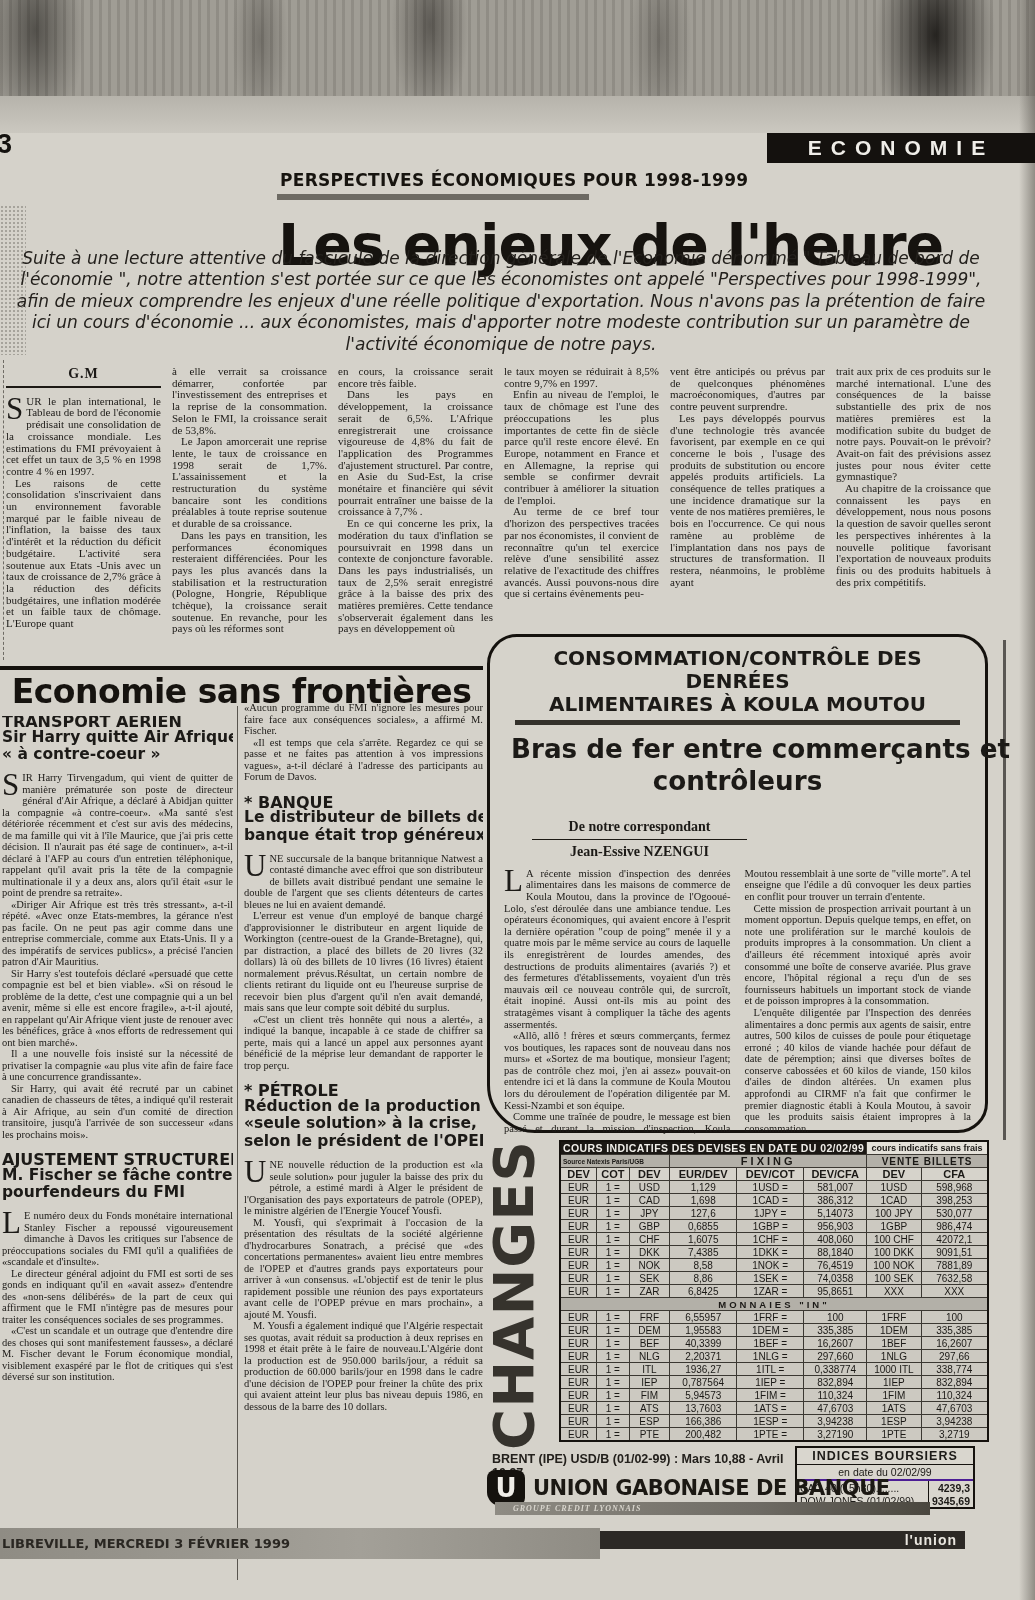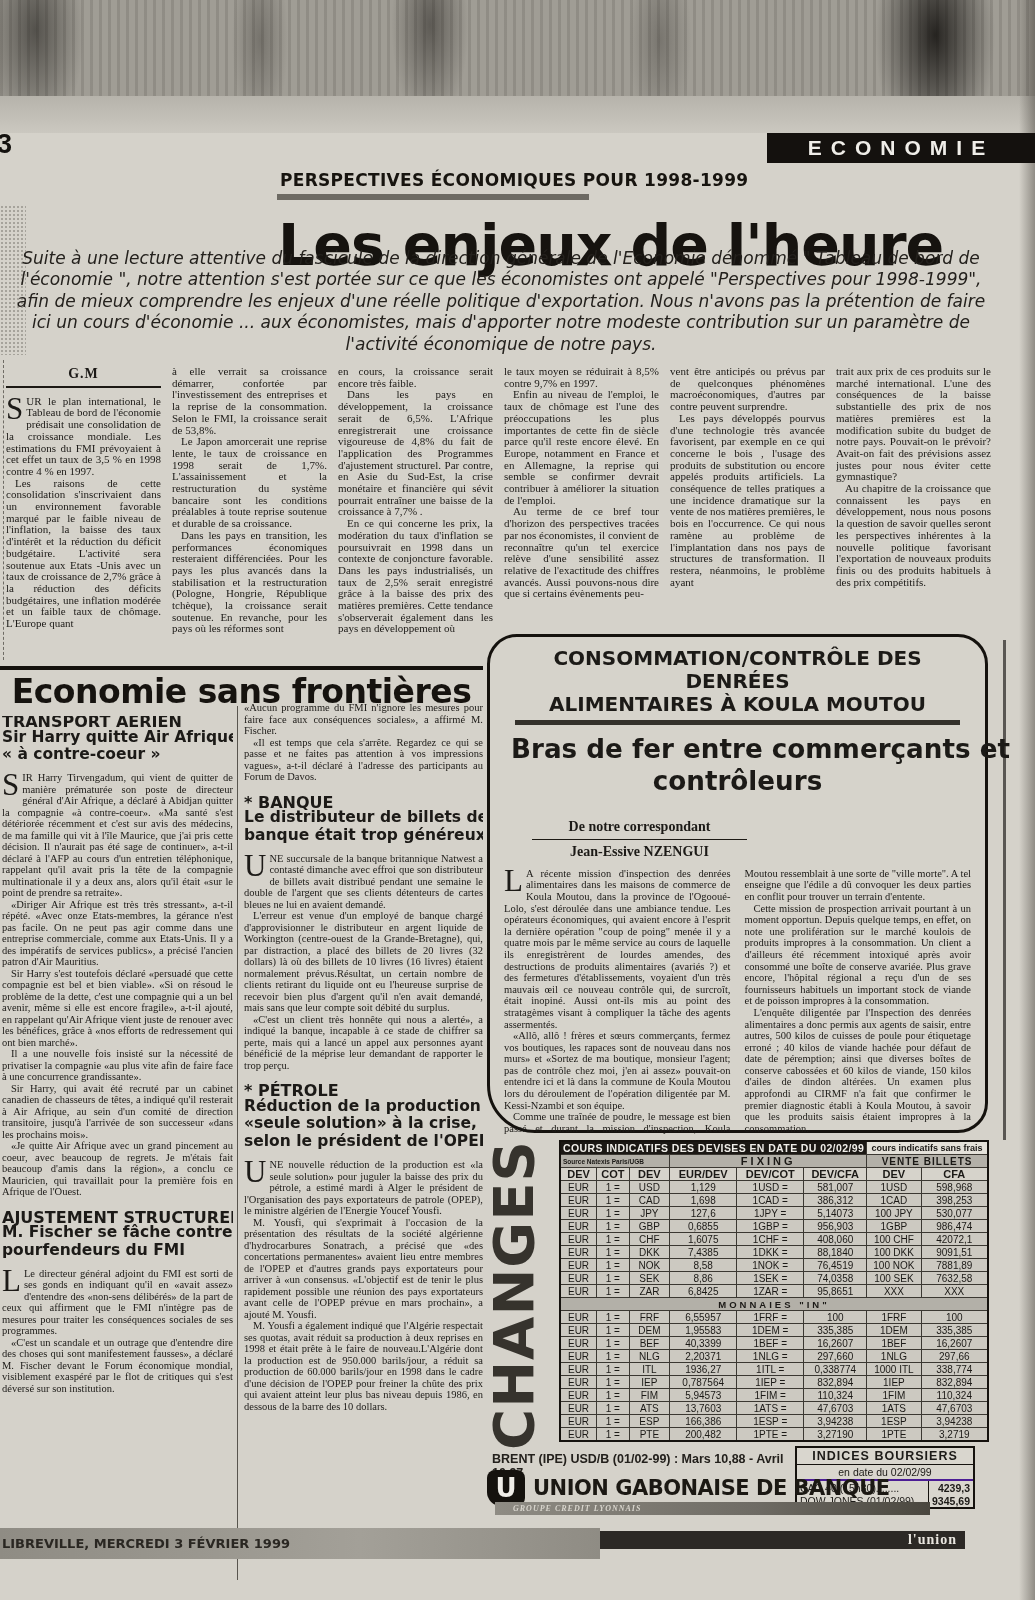--- a/index.html
+++ b/index.html
@@ -106,21 +106,21 @@
     background:linear-gradient(90deg,#8f8c84,#6e6b64 60%,#4a473f);display:flex;align-items:center;}
   .ugb-bar span{font-family:Liberation Serif, serif;font-style:italic;font-weight:bold;
     font-size:8px;color:#d8d5cd;letter-spacing:1px;padding-left:18px;}
   
   .footer-left{position:absolute;left:0;top:1528px;width:600px;height:31px;
     background:linear-gradient(90deg,#8f8c84,#a3a098 60%,#8f8c84);display:flex;align-items:center;}
   .footer-left span{font-family:"DejaVu Sans",sans-serif;font-weight:bold;font-size:13px;color:#2a2722;
     padding-left:2px;white-space:nowrap;}
   .footer-right{position:absolute;left:600px;top:1531px;width:365px;height:18px;background:#2c2925;
     display:flex;align-items:center;justify-content:flex-end;}
-  .footer-right span{font-family:Liberation Serif, serif;font-weight:bold;font-size:14px;color:#e9e6df;
+  .footer-right span{font-family:Liberation Sans, sans-serif;font-weight:bold;font-size:14px;color:#e9e6df;
     padding-right:8px;letter-spacing:1px;}
 </style>
 </head>
 <body>
 
 <div class="page">
 
   <div class="top-strip"></div>
   <div class="top-band"></div>
   <div class="right-strip"></div>
@@ -205,31 +205,31 @@
         <div>« à contre-coeur »</div>
       </div>
     <div class="story">
       <span class="dropcap">S</span>
       <div class="plist">
           <p>IR Harry Tirvengadum, qui vient de quitter de manière prématurée son poste de directeur général d'Air Afrique, a déclaré à Abidjan quitter la compagnie «à contre-coeur». «Ma santé s'est détériorée récemment et c'est sur avis des médecins, de ma famille qui vit à l'île Maurice, que j'ai pris cette décision. Il n'aurait pas été sage de continuer», a-t-il déclaré à l'AFP au cours d'un entretien téléphonique, rappelant qu'il avait pris la tête de la compagnie multinationale il y a deux ans, alors qu'il était «sur le point de prendre sa retraite».</p>
           <p>«Diriger Air Afrique est très très stressant», a-t-il répété. «Avec onze Etats-membres, la gérance n'est pas facile. On ne peut pas agir comme dans une entreprise commerciale, comme aux Etats-Unis. Il y a des impératifs de services publics», a précisé l'ancien patron d'Air Mauritius.</p>
           <p>Sir Harry s'est toutefois déclaré «persuadé que cette compagnie est bel et bien viable». «Si on résoud le problème de la dette, c'est une compagnie qui a un bel avenir, même si elle est encore fragile», a-t-il ajouté, en rappelant qu'Air Afrique vient juste de renouer avec les bénéfices, grâce à «nos efforts de redressement qui ont bien marché».</p>
           <p>Il a une nouvelle fois insisté sur la nécessité de privatiser la compagnie «au plus vite afin de faire face à une concurrence grandissante».</p>
           <p>Sir Harry, qui avait été recruté par un cabinet canadien de chasseurs de têtes, a indiqué qu'il resterait à Air Afrique, au sein d'un comité de direction transitoire, jusqu'à l'arrivée de son successeur «dans les prochains mois».</p>
-          <p>«Je quitte Air Afrique avec un grand pincement au coeur, avec beaucoup de regrets. Je m'étais fait beaucoup d'amis dans la région», a conclu ce Mauricien, qui travaillait pour la première fois en Afrique de l'Ouest.</p>
         </div>
     </div>
     <div class="kicker-sm mt">AJUSTEMENT STRUCTUREL</div>
     <div class="side-title">
         <div>M. Fischer se fâche contre les</div>
         <div>pourfendeurs du FMI</div>
       </div>
     <div class="story">
       <span class="dropcap">L</span>
       <div class="plist">
+          <p>E numéro deux du Fonds monétaire international Stanley Fischer a repoussé vigoureusement dimanche à Davos les critiques sur l'absence de préoccupations sociales du FMI qu'il a qualifiées de «scandale et d'insulte».</p>
           <p>Le directeur général adjoint du FMI est sorti de ses gonds en indiquant qu'il en «avait assez» d'entendre des «non-sens délibérés» de la part de ceux qui affirment que le FMI n'intègre pas de mesures pour traiter les conséquences sociales de ses programmes.</p>
           <p>«C'est un scandale et un outrage que d'entendre dire des choses qui sont manifestement fausses», a déclaré M. Fischer devant le Forum économique mondial, visiblement exaspéré par le flot de critiques qui s'est déversé sur son institution.</p>
         </div>
     </div>
   </div>
 
   <div class="mid-col">
     <div class="story">
         <div class="plist">
           <p>«Aucun programme du FMI n'ignore les mesures pour faire face aux conséquences sociales», a affirmé M. Fischer.</p>

